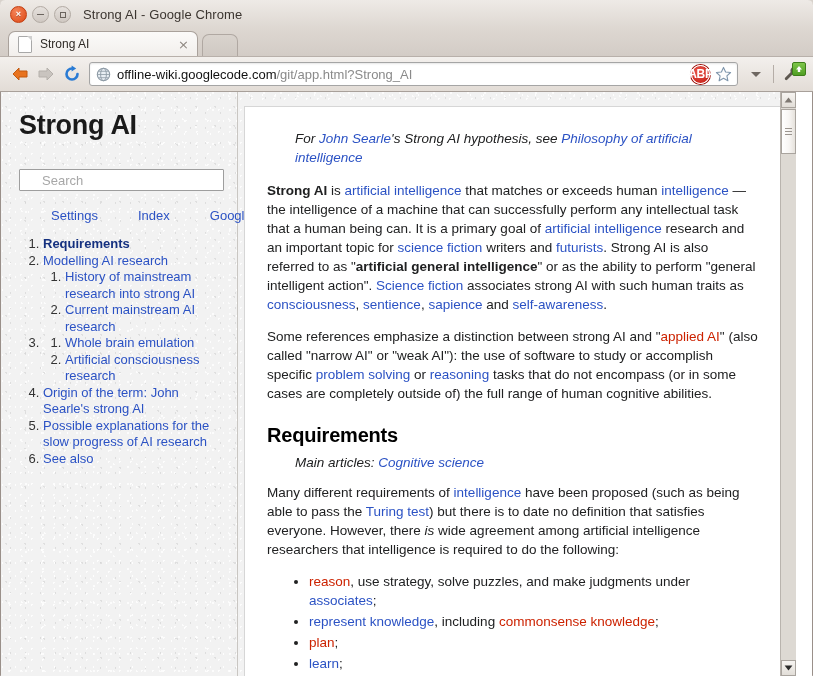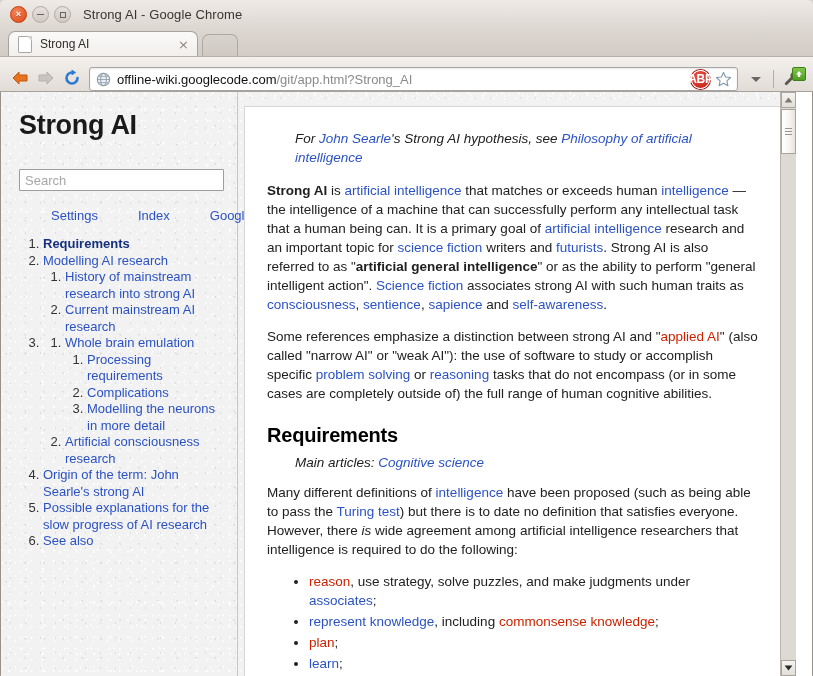--- a/index.html
+++ b/index.html
@@ -78,21 +78,21 @@
     border:1px solid #b0a8a2;border-bottom:none;
     border-radius:7px 7px 0 0;
   }
 
   
   .toolbar{
     position:absolute;left:0;top:56px;width:100%;height:36px;
     background:linear-gradient(#f3f0ed,#e2dcd6);
     border-top:1px solid #b8b0aa;
     border-bottom:1px solid #a8a09a;
-    display:flex;align-items:flex-end;box-sizing:border-box;
+    display:flex;align-items:center;box-sizing:border-box;
   }
   .navbtn{width:26px;height:26px;display:flex;align-items:center;justify-content:center;}
   .navbtn:first-child{margin-left:7px;}
   .arrow-svg{display:block;}
 
   .omnibox{
     flex:1 1 auto;height:24px;margin:0 6px 0 4px;
     background:#fff;border:1px solid #a5a5a5;border-radius:3px;
     box-shadow:inset 0 1px 2px rgba(0,0,0,.10);
     display:flex;align-items:center;box-sizing:border-box;
@@ -151,21 +151,21 @@
   }
   .site-title{
     font-size:27px;font-weight:bold;color:#1a1a1a;margin:4px 0 0 0;
     letter-spacing:-.3px;
   }
   .search-input{
     display:block;width:205px;height:22px;margin-top:28px;
     box-sizing:border-box;
     border:1px solid #9e9e9e;background:#fff;border-radius:1px;
     font-family:"Liberation Sans", sans-serif;font-size:13px;
-    color:#222;padding:0 5px;outline:none;
+    color:#222;padding:0 22px;outline:none;
   }
   .search-input::placeholder{color:#a7a7a7;}
   .navlinks{
     margin-top:17px;padding-left:14px;
     display:flex;gap:22px;font-size:13px;
   }
   .navlinks a{color:#2b52c4;text-decoration:none;margin-left:18px;}
 
   .toc{margin:13px 0 0 0;padding-left:24px;font-size:13px;line-height:16.5px;color:#2b52c4;}
   .toc ol{margin:0;padding-left:20px;}
@@ -320,25 +320,21 @@
           <a href="#">Google</a>
         </div>
         <div class="toc">
           <ol id="toc-root">
               <li><a href="#" class="active">Requirements</a></li>
               <li><a href="#">Modelling AI research</a><ol>
                   <li><a href="#">History of mainstream research into strong AI</a></li>
                   <li><a href="#">Current mainstream AI research</a></li>
                 </ol></li>
               <li><ol>
-                  <li><a href="#">Whole brain emulation</a><ol>
-                      <li><a href="#">Processing requirements</a></li>
-                      <li><a href="#">Complications</a></li>
-                      <li><a href="#">Modelling the neurons in more detail</a></li>
-                    </ol></li>
+                  <li><a href="#">Whole brain emulation</a></li>
                   <li><a href="#">Artificial consciousness research</a></li>
                 </ol></li>
               <li><a href="#">Origin of the term: John Searle's strong AI</a></li>
               <li><a href="#">Possible explanations for the slow progress of AI research</a></li>
               <li><a href="#">See also</a></li>
             </ol>
         </div>
       </div>
 
       <div class="article-wrap">
@@ -347,21 +343,21 @@
           <div class="hatnote"><i>For </i><a href="#">John Searle</a><i>'s Strong AI hypothesis, see </i><a href="#">Philosophy of artificial intelligence</a></div>
 
           <p><b>Strong AI</b><span> is </span><a href="#">artificial intelligence</a><span> that matches or exceeds human </span><a href="#">intelligence</a><span> — the intelligence of a machine that can successfully perform any intellectual task that a human being can. It is a primary goal of </span><a href="#">artificial intelligence</a><span> research and an important topic for </span><a href="#">science fiction</a><span> writers and </span><a href="#">futurists</a><span>. Strong AI is also referred to as "</span><b>artificial general intelligence</b><span>" or as the ability to perform "general intelligent action". </span><a href="#">Science fiction</a><span> associates strong AI with such human traits as </span><a href="#">consciousness</a><span>, </span><a href="#">sentience</a><span>, </span><a href="#">sapience</a><span> and </span><a href="#">self-awareness</a><span>.</span></p>
 
           <p><span>Some references emphasize a distinction between strong AI and "</span><a href="#" class="red">applied AI</a><span>" (also called "narrow AI" or "weak AI"): the use of software to study or accomplish specific </span><a href="#">problem solving</a><span> or </span><a href="#">reasoning</a><span> tasks that do not encompass (or in some cases are completely outside of) the full range of human cognitive abilities.</span></p>
 
           <h2 class="sec">Requirements</h2>
 
           <div class="mainarticles"><i>Main articles: </i><a href="#">Cognitive science</a></div>
 
-          <p><span>Many different definitions of </span><a href="#">intelligence</a><span> have been proposed (such as being able to pass the </span><a href="#">Turing test</a><span>) but there is to date no definition that satisfies everyone. However, there </span><i>is</i><span> wide agreement among artificial intelligence researchers that intelligence is required to do the following:</span></p>
+          <p><span>Many different requirements of </span><a href="#">intelligence</a><span> have been proposed (such as being able to pass the </span><a href="#">Turing test</a><span>) but there is to date no definition that satisfies everyone. However, there </span><i>is</i><span> wide agreement among artificial intelligence researchers that intelligence is required to do the following:</span></p>
 
           <ul class="bullets" id="bullets">
               <li><a href="#" class="red">reason</a><span>, use strategy, solve puzzles, and make judgments under </span><a href="#">associates</a><span>;</span></li>
               <li><a href="#">represent knowledge</a><span>, including </span><a href="#" class="red">commonsense knowledge</a><span>;</span></li>
               <li><a href="#" class="red">plan</a><span>;</span></li>
               <li><a href="#">learn</a><span>;</span></li>
               <li></li>
             </ul>
         </div>
       </div>

